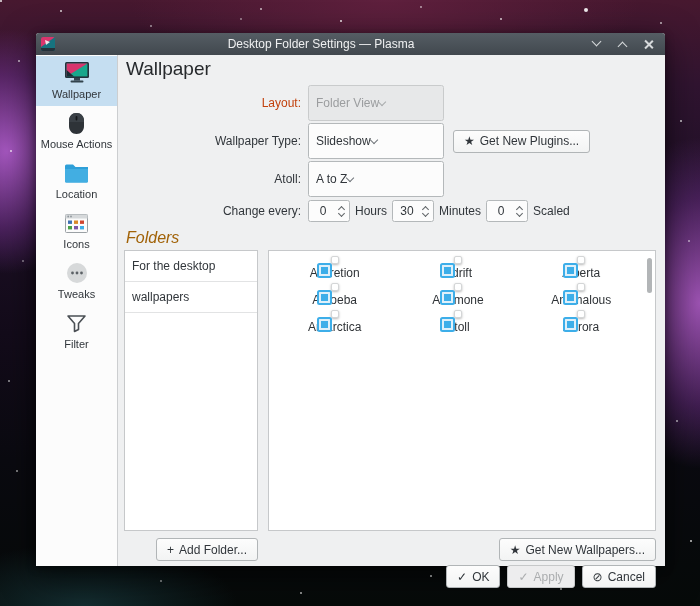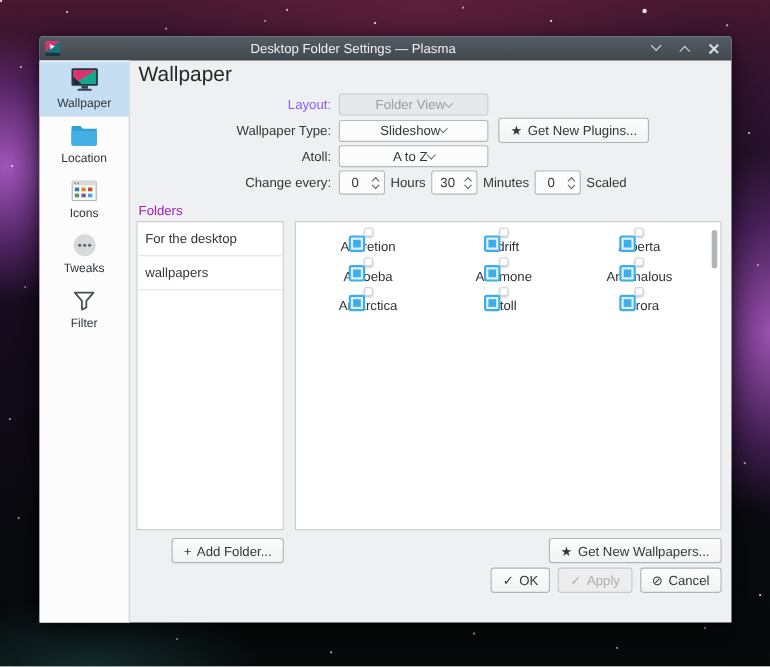--- a/index.html
+++ b/index.html
@@ -62,46 +62,46 @@
   .side-item { display:flex; flex-direction:column; align-items:center; justify-content:center; gap:3px; padding:5px 1px 6px; font-size:11px; color:#31363b; text-align:center; line-height:1.1; cursor:default; }
   .side-item.selected { background:#c5def1; }
   .side-icon { width:26px; height:24px; display:flex; align-items:center; justify-content:center; }
 
   
   .main { flex:1; padding:2px 9px 0 6px; display:flex; flex-direction:column; min-width:0; }
   .page-title { font-size:19px; font-weight:400; color:#26292c; margin:1px 0 5px 2px; }
 
   .form-row { display:flex; align-items:center; margin-bottom:2px; }
   .form-label { width:182px; text-align:right; padding-right:5px; flex:none; color:#31363b; }
-  .form-label.disabled { color:#8b5cf6; }
+  .form-label.disabled { color:#c2410c; }
   .dropdown {
-    width:136px; height:20px; margin-left:2px; background:#fcfcfc;
+    width:136px; height:36px; margin-left:2px; background:#fcfcfc;
     border:1px solid #b4b8ba; border-radius:2.5px; display:flex; align-items:center;
-    justify-content:center; padding:0 7px; cursor:default;
+    justify-content:flex-start; padding:0 7px; cursor:default;
   }
   .dropdown.disabled { background:#e7e8e9; border-color:#c9cbcc; color:#9b9d9f; }
   .dd-chev { width:6px; height:6px; border-right:1.4px solid #70757a; border-bottom:1.4px solid #70757a; transform:rotate(45deg); margin-top:-3px; flex:none; }
   .dropdown.disabled .dd-chev { border-color:#a8aaac; }
 
   .btn {
     display:inline-flex; align-items:center; gap:5px; height:23px; padding:0 10px;
     background:linear-gradient(#fdfdfd,#f2f3f3); border:1px solid #b1b5b7; border-radius:3px;
     font-size:12px; color:#31363b; cursor:default; white-space:nowrap;
   }
   .btn .glyph { font-size:12px; }
   .btn.disabled { color:#abadaf; background:#ededee; border-color:#c6c8c9; }
 
   .spin { width:42px; height:22px; background:#fcfcfc; border:1px solid #b4b8ba; border-radius:2.5px; display:flex; align-items:center; margin:0 5px; }
   .spin .val { flex:1; text-align:center; }
   .spin .arrows { width:12px; display:flex; flex-direction:column; align-items:center; gap:3px; padding-right:3px; }
   .sp-chev { width:5px; height:5px; border-right:1.3px solid #5f6367; border-bottom:1.3px solid #5f6367; }
   .sp-chev.up { transform:rotate(-135deg); margin-bottom:-2px; }
   .sp-chev.down { transform:rotate(45deg); margin-top:-2px; }
 
-  .section-label { font-size:12px; color:#a21caf; margin:5px 0 3px 2px; }
+  .section-label { font-size:16px; color:#a16207; margin:5px 0 3px 2px;font-style:italic; }
 
   .panes { display:flex; gap:10px; }
   .folder-list { width:134px; height:281px; background:#fff; border:1px solid #c6c8ca; flex:none; }
   .folder-row { padding:8px 7px; border-bottom:1px solid #e2e3e4; color:#31363b; cursor:default; }
 
   .wallgrid { flex:1; height:281px; background:#fff; border:1px solid #c6c8ca; position:relative; overflow:hidden; padding:5px 12px 0 4px; }
   .grid-inner { display:flex; flex-wrap:wrap; }
   .cell { width:33.33%; display:flex; flex-direction:column; align-items:center; margin-bottom:3px; cursor:default; }
   .frame { position:relative; background:#fff; border:1px solid #d4d6d7; box-shadow:0 1px 2.5px rgba(0,0,0,.28); border-radius:2px; padding:3px; }
   .art { width:101px; height:62px; position:relative; overflow:hidden; }
@@ -201,20 +201,30 @@
               <rect x="2.6" y="2.6" width="20.8" height="12.8" fill="#18a78c"></rect>
               <path d="M2.6 2.6 L23.4 2.6 L2.6 15.4 Z" fill="#d9356d"></path>
               <path d="M2.6 9 L10 15.4 L2.6 15.4 Z" fill="#1b2a33"></path>
               <rect x="10" y="17" width="6" height="2.6" fill="#33434d"></rect>
               <rect x="6.5" y="19.6" width="13" height="2" rx="1" fill="#33434d"></rect>
             </svg>
           </span>
           <span>Wallpaper</span>
         </div>
 
+        <div class="side-item">
+          <span class="side-icon">
+            <svg width="17" height="23" viewBox="0 0 17 23">
+              <path d="M8.5 1 C13 1 16 4.5 16 9 L16 14 C16 18.5 13 22 8.5 22 C4 22 1 18.5 1 14 L1 9 C1 4.5 4 1 8.5 1 Z" fill="#2e3338"></path>
+              <path d="M8.5 1 C13 1 16 4.5 16 9 L16 10 L1 10 L1 9 C1 4.5 4 1 8.5 1 Z" fill="#3a4046"></path>
+              <rect x="7.6" y="4" width="1.8" height="4.5" rx="0.9" fill="#14171a"></rect>
+            </svg>
+          </span>
+          <span>Mouse Actions</span>
+        </div>
 
         <div class="side-item">
           <span class="side-icon">
             <svg width="25" height="20" viewBox="0 0 25 20">
               <path d="M1 3 a1.5 1.5 0 0 1 1.5-1.5 H9 l2.5 2.5 H24 v14 a1.5 1.5 0 0 1 -1.5 1.5 H2.5 A1.5 1.5 0 0 1 1 18 Z" fill="#2e9fd8"></path>
               <path d="M1 6 H24 V18 a1.5 1.5 0 0 1 -1.5 1.5 H2.5 A1.5 1.5 0 0 1 1 18 Z" fill="#42aee2"></path>
             </svg>
           </span>
           <span>Location</span>
         </div>

